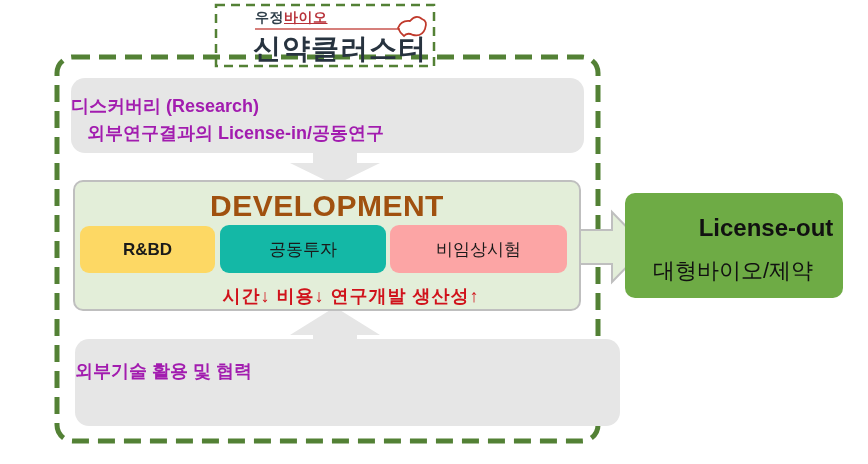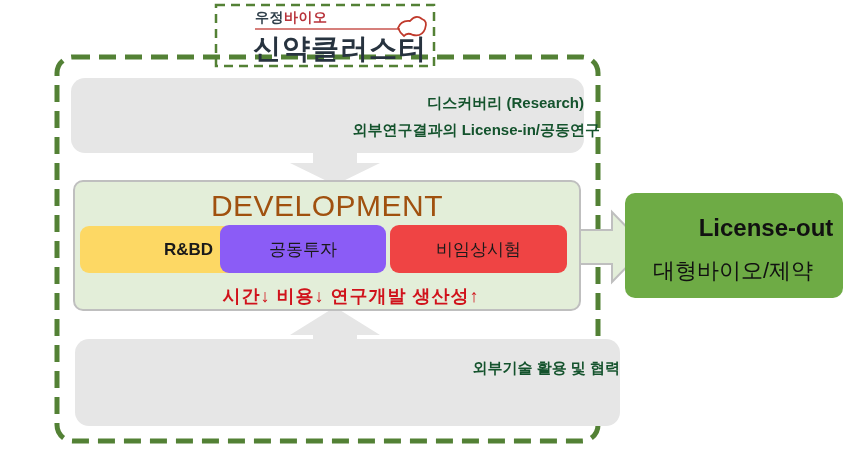--- a/index.html
+++ b/index.html
@@ -1,37 +1,37 @@
 <!DOCTYPE html>
 <html><head>
 <meta charset="utf-8">
 <style>
   html, body { margin:0; padding:0; background:#ffffff; }
   body { width:868px; height:464px; position:relative; overflow:hidden;
          font-family:"Liberation Sans","DejaVu Sans",sans-serif; }
   .abs { position:absolute; }
   svg.layer { position:absolute; left:0; top:0; }
   .logo-small { left:255px; top:9px; font-size:14px; font-weight:bold; color:#2f3f4a; letter-spacing:0.5px; }
-  .logo-small .bio { color:#b8323a; }
+  .logo-small .bio { color:#b8323a;text-decoration:underline; }
   .logo-big { left:253px; top:30px; font-size:28px; font-weight:bold; color:#27333f; letter-spacing:1px; }
 
   .gray-box { background:#e6e6e6; border-radius:14px; }
   .top-box { left:71px; top:78px; width:513px; height:75px; }
   .bot-box { left:75px; top:339px; width:497px; height:87px;padding-left:48px; }
-  .brown-line { position:absolute; left:0; width:100%; text-align:right;
-                color:#14532d; font-weight:bold; font-size:15px; }
+  .brown-line { position:absolute; left:0; width:100%; text-align:left;
+                color:#a21caf; font-weight:bold; font-size:18px; }
 
   .dev-box { left:73px; top:180px; width:508px; height:131px; background:#e3eed9;
              border:2px solid #bfbfbf; border-radius:10px; box-sizing:border-box; }
-  .dev-title { left:73px; top:189px; width:508px; text-align:center; font-size:30px; font-weight:normal; color:#a0510f; letter-spacing:0.5px; }
+  .dev-title { left:73px; top:189px; width:508px; text-align:center; font-size:30px; font-weight:bold; color:#a0510f; letter-spacing:0.5px; }
   .chip { border-radius:9px; display:flex; align-items:center; justify-content:center;
           font-size:17px; font-weight:bold; color:#1a1a1a; }
-  .chip-rbd { left:80px; top:226px; width:135px; height:47px; background:#fdd864;padding-left:41px; }
-  .chip-co  { left:220px; top:225px; width:166px; height:48px; background:#8b5cf6; font-weight:normal; }
-  .chip-np  { left:390px; top:225px; width:177px; height:48px; background:#ef4444; font-weight:normal; }
+  .chip-rbd { left:80px; top:226px; width:135px; height:47px; background:#fdd864; }
+  .chip-co  { left:220px; top:225px; width:166px; height:48px; background:#14b8a6; font-weight:normal; }
+  .chip-np  { left:390px; top:225px; width:177px; height:48px; background:#fca5a5; font-weight:normal; }
   .benefit { left:73px; top:284px; width:556px; text-align:center; font-size:18px; font-weight:bold; color:#d0121b; letter-spacing:1px; }
 
   .lic-box { left:625px; top:193px; width:218px; height:105px; background:#6eab45; border-radius:10px; }
   .lic-title { left:625px; top:214px; width:218px; text-align:center; font-size:24px; font-weight:bold; color:#111111;padding-left:32px; }
   .lic-sub { left:624px; top:256px; width:218px; text-align:center; font-size:22px; color:#111111; }
 </style>
 </head>
 <body>
 
 <svg class="layer" width="868" height="464">

